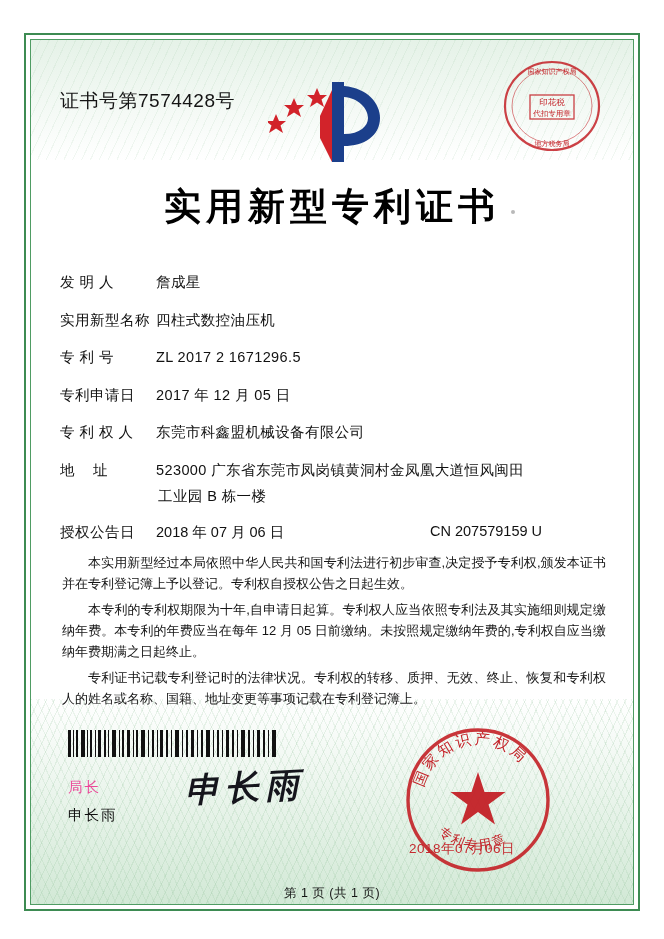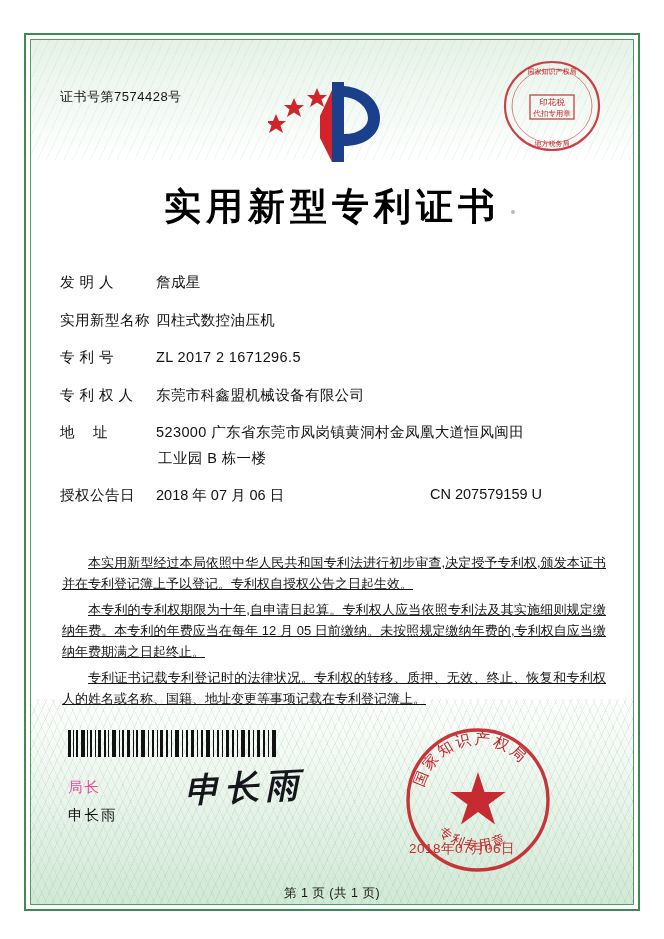--- a/index.html
+++ b/index.html
@@ -62,21 +62,21 @@
       repeating-linear-gradient(115deg, rgba(120,180,130,0.10) 0px, rgba(120,180,130,0.10) 1px, rgba(255,255,255,0) 1px, rgba(255,255,255,0) 8px),
       linear-gradient(to bottom, rgba(190,222,196,0.40), rgba(255,255,255,0));
     pointer-events: none;
   }
 
   
   .cert-number {
     position: absolute;
     left: 60px;
     top: 88px;
-    font-size: 13px;
+    font-size: 19px;
     letter-spacing: 0.5px;
     color: #141414;
     white-space: nowrap;
   }
   .emblem {
     position: absolute;
     left: 268px;
     top: 76px;
     width: 120px;
     height: 92px;
@@ -175,21 +175,20 @@
     right: 58px;
     top: 552px;
     font-size: 13px;
     line-height: 21px;
     color: #151515;
     text-align: justify;
   }
   .body-text p {
     margin: 0 0 5px 0;
     text-indent: 26px;
-    text-decoration: underline;
   }
 
   
   .barcode {
     position: absolute;
     left: 68px;
     top: 730px;
     width: 212px;
     height: 27px;
   }
@@ -310,20 +309,24 @@
     <div class="row">
       <div class="label">实用新型名称</div>
       <div class="value">四柱式数控油压机</div>
     </div>
 
     <div class="row">
       <div class="label">专 利 号</div>
       <div class="value">ZL 2017 2 1671296.5</div>
     </div>
 
+    <div class="row">
+      <div class="label">专利申请日</div>
+      <div class="value">2017 年 12 月 05 日</div>
+    </div>
 
     <div class="row">
       <div class="label">专 利 权 人</div>
       <div class="value">东莞市科鑫盟机械设备有限公司</div>
     </div>
 
     <div class="row">
       <div class="label">地    址</div>
       <div class="value">
         <span>523000 广东省东莞市凤岗镇黄洞村金凤凰大道恒风闽田</span>

